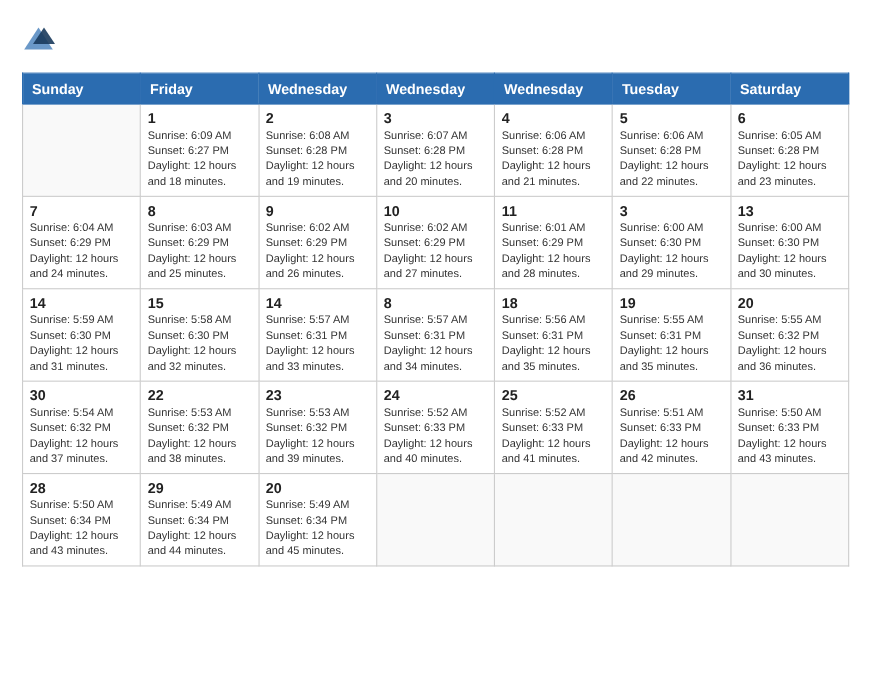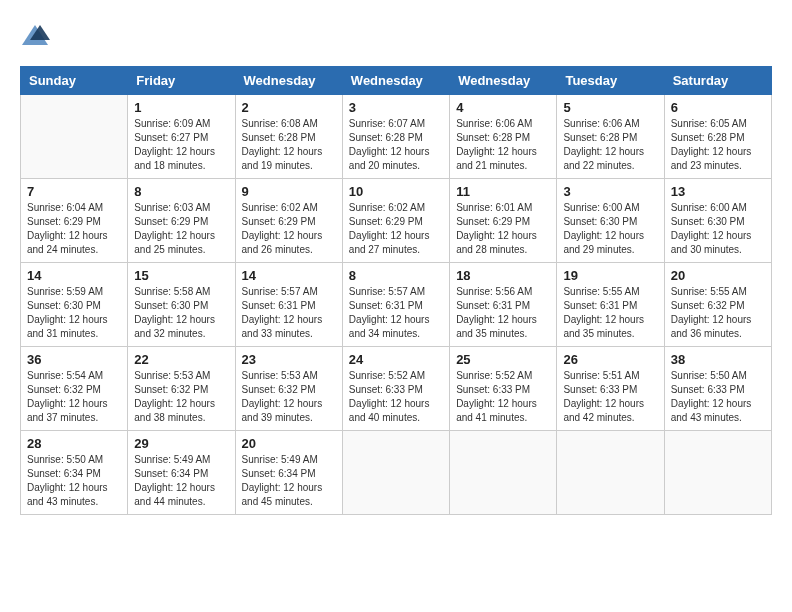--- a/index.html
+++ b/index.html
@@ -189,21 +189,21 @@
           <div class="day-num">19</div>
           <div class="day-info">Sunrise: 5:55 AM<br>Sunset: 6:31 PM<br>Daylight: 12 hours and 35 minutes.</div>
         </td>
         <td>
           <div class="day-num">20</div>
           <div class="day-info">Sunrise: 5:55 AM<br>Sunset: 6:32 PM<br>Daylight: 12 hours and 36 minutes.</div>
         </td>
       </tr>
       <tr>
         <td>
-          <div class="day-num">36</div>
+          <div class="day-num">30</div>
           <div class="day-info">Sunrise: 5:54 AM<br>Sunset: 6:32 PM<br>Daylight: 12 hours and 37 minutes.</div>
         </td>
         <td>
           <div class="day-num">22</div>
           <div class="day-info">Sunrise: 5:53 AM<br>Sunset: 6:32 PM<br>Daylight: 12 hours and 38 minutes.</div>
         </td>
         <td>
           <div class="day-num">23</div>
           <div class="day-info">Sunrise: 5:53 AM<br>Sunset: 6:32 PM<br>Daylight: 12 hours and 39 minutes.</div>
         </td>
@@ -213,21 +213,21 @@
         </td>
         <td>
           <div class="day-num">25</div>
           <div class="day-info">Sunrise: 5:52 AM<br>Sunset: 6:33 PM<br>Daylight: 12 hours and 41 minutes.</div>
         </td>
         <td>
           <div class="day-num">26</div>
           <div class="day-info">Sunrise: 5:51 AM<br>Sunset: 6:33 PM<br>Daylight: 12 hours and 42 minutes.</div>
         </td>
         <td>
-          <div class="day-num">38</div>
+          <div class="day-num">31</div>
           <div class="day-info">Sunrise: 5:50 AM<br>Sunset: 6:33 PM<br>Daylight: 12 hours and 43 minutes.</div>
         </td>
       </tr>
       <tr>
         <td>
           <div class="day-num">28</div>
           <div class="day-info">Sunrise: 5:50 AM<br>Sunset: 6:34 PM<br>Daylight: 12 hours and 43 minutes.</div>
         </td>
         <td>
           <div class="day-num">29</div>

